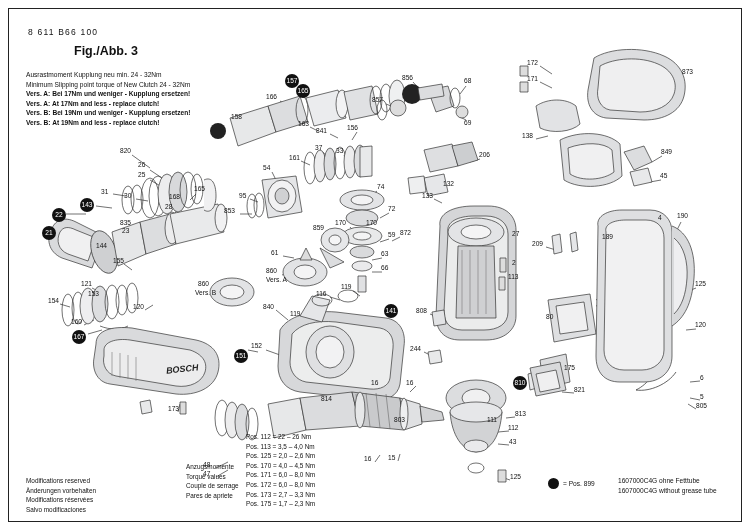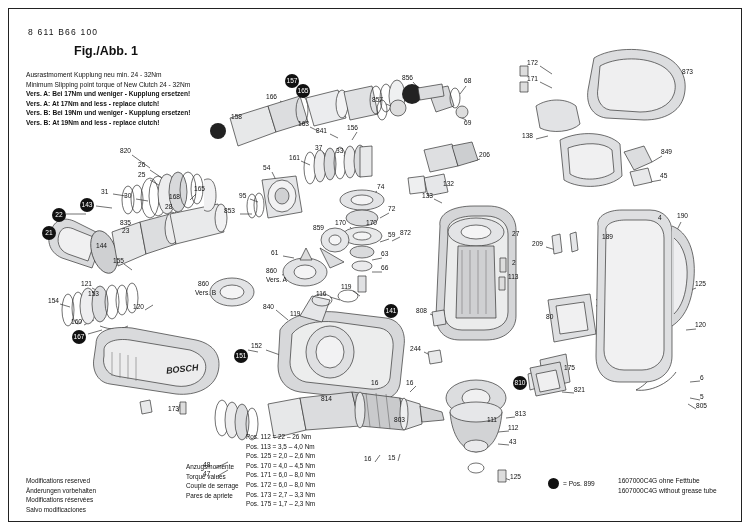--- a/index.html
+++ b/index.html
@@ -188,21 +188,21 @@
 </style>
 </head>
 <body>
 
 <div id="page">
 
   <div class="frame"></div>
 
   <div class="hdr-part">8 611 B66 100</div>
 
-  <div class="hdr-fig">Fig./Abb. 1</div>
+  <div class="hdr-fig">Fig./Abb. 3</div>
 
   <div class="notes">
     <div>Ausrastmoment Kupplung neu min. 24 - 32Nm</div>
     <div>Minimum Slipping point torque of New Clutch 24 - 32Nm</div>
     <div class="b">Vers. A: Bei 17Nm und weniger - Kupplung ersetzen!</div>
     <div class="b">Vers. A: At 17Nm and less - replace clutch!</div>
     <div class="b">Vers. B: Bei 19Nm und weniger - Kupplung ersetzen!</div>
     <div class="b">Vers. B: At 19Nm and less - replace clutch!</div>
   </div>
 

